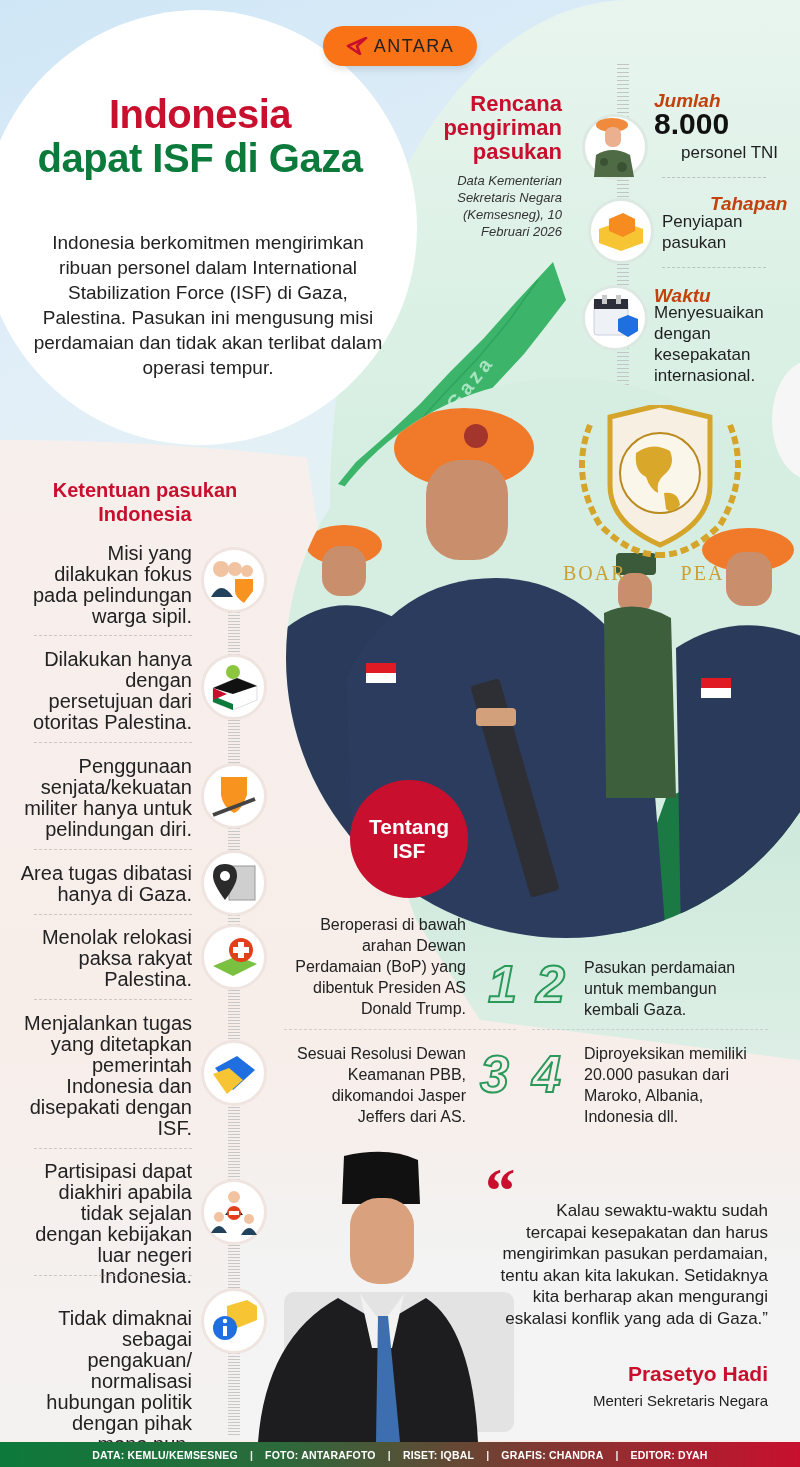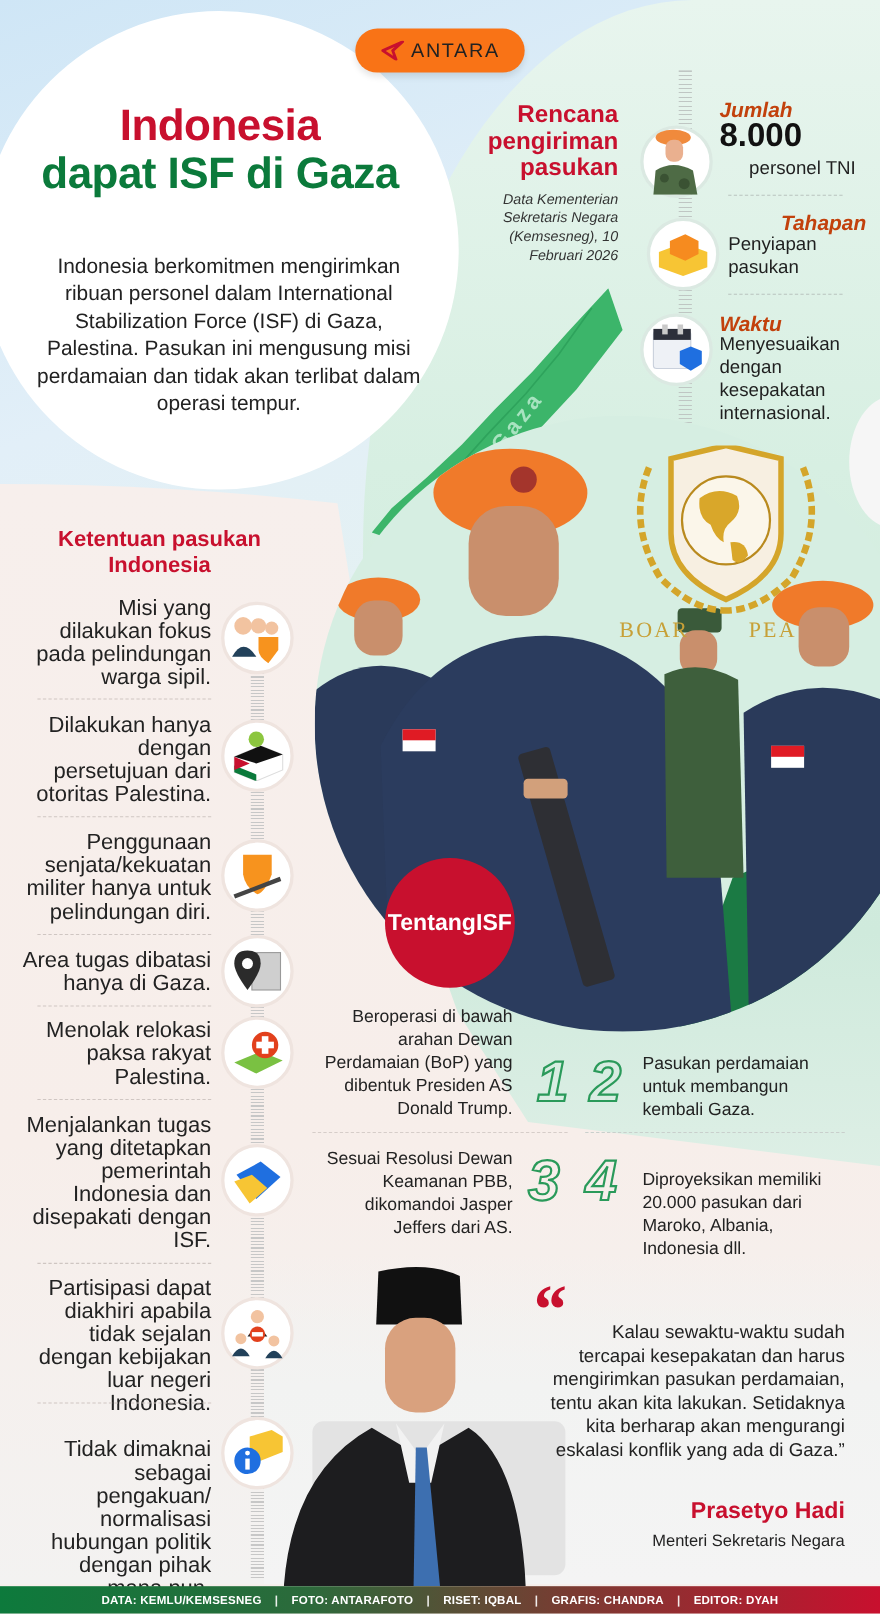--- a/index.html
+++ b/index.html
@@ -123,21 +123,21 @@
   }
   .rules-spine {
     left: 228px; top: 600px; width: 12px; height: 835px;
     background: repeating-linear-gradient(180deg, #c7c7c7 0 1px, transparent 1px 3px);
   }
 
   
   .isf-badge {
     left: 350px; top: 780px; width: 118px; height: 118px; border-radius: 50%;
     background: #c8102e; color: #fff; text-align: center;
-    display: flex; align-items: center; justify-content: center;
+    display: flex; flex-direction: column; align-items: center; justify-content: center;
     font-weight: 700; font-size: 21px; line-height: 24px;
   }
   .isf-text { position: absolute; font-size: 16px; line-height: 21px; color: #222; }
   .isf-num {
     position: absolute; font-size: 52px; font-weight: 700; font-style: italic;
     color: transparent; -webkit-text-stroke: 2px #2a9a5a; line-height: 52px;
   }
   .isf-divider { position: absolute; height: 0; border-top: 1.5px dashed #c9cfcc; }
 
   
@@ -385,21 +385,21 @@
 <div class="isf-num" style="left:488px; top:958px;">1</div>
 <div class="isf-num" style="left:536px; top:958px;">2</div>
 <div class="isf-text" style="left:584px; top:957px; width:180px;">Pasukan perdamaian untuk membangun kembali Gaza.</div>
 
 <div class="isf-divider" style="left:284px; top:1029px; width:232px; border-color:#d6cdc9;"></div>
 <div class="isf-divider" style="left:532px; top:1029px; width:236px;"></div>
 
 <div class="isf-text" style="left:286px; top:1043px; width:180px; text-align:right;">Sesuai Resolusi Dewan Keamanan PBB, dikomandoi Jasper Jeffers dari AS.</div>
 <div class="isf-num" style="left:480px; top:1048px;">3</div>
 <div class="isf-num" style="left:532px; top:1048px;">4</div>
-<div class="isf-text" style="left:584px; top:1043px; width:184px;margin-top:19px;">Diproyeksikan memiliki 20.000 pasukan dari Maroko, Albania, Indonesia dll.</div>
+<div class="isf-text" style="left:584px; top:1043px; width:184px;">Diproyeksikan memiliki 20.000 pasukan dari Maroko, Albania, Indonesia dll.</div>
 
 <div class="abs grey-card"></div>
 <svg class="abs" style="left:258px; top:1148px;" width="220" height="294" viewBox="0 0 220 294">
   <path d="M86 8 Q130 -2 160 12 L162 56 L84 56 Z" fill="#111"></path>
   <rect x="92" y="50" width="64" height="86" rx="28" fill="#d9a17e"></rect>
   <path d="M0 294 Q8 190 80 150 L124 176 L168 150 Q214 180 220 294 Z" fill="#1d1d1f"></path>
   <path d="M102 146 L124 176 L146 146 L134 200 L114 200 Z" fill="#f2f2f2"></path>
   <path d="M120 168 L130 168 L142 294 L118 294 Z" fill="#3d6fb0"></path>
 </svg>
 

